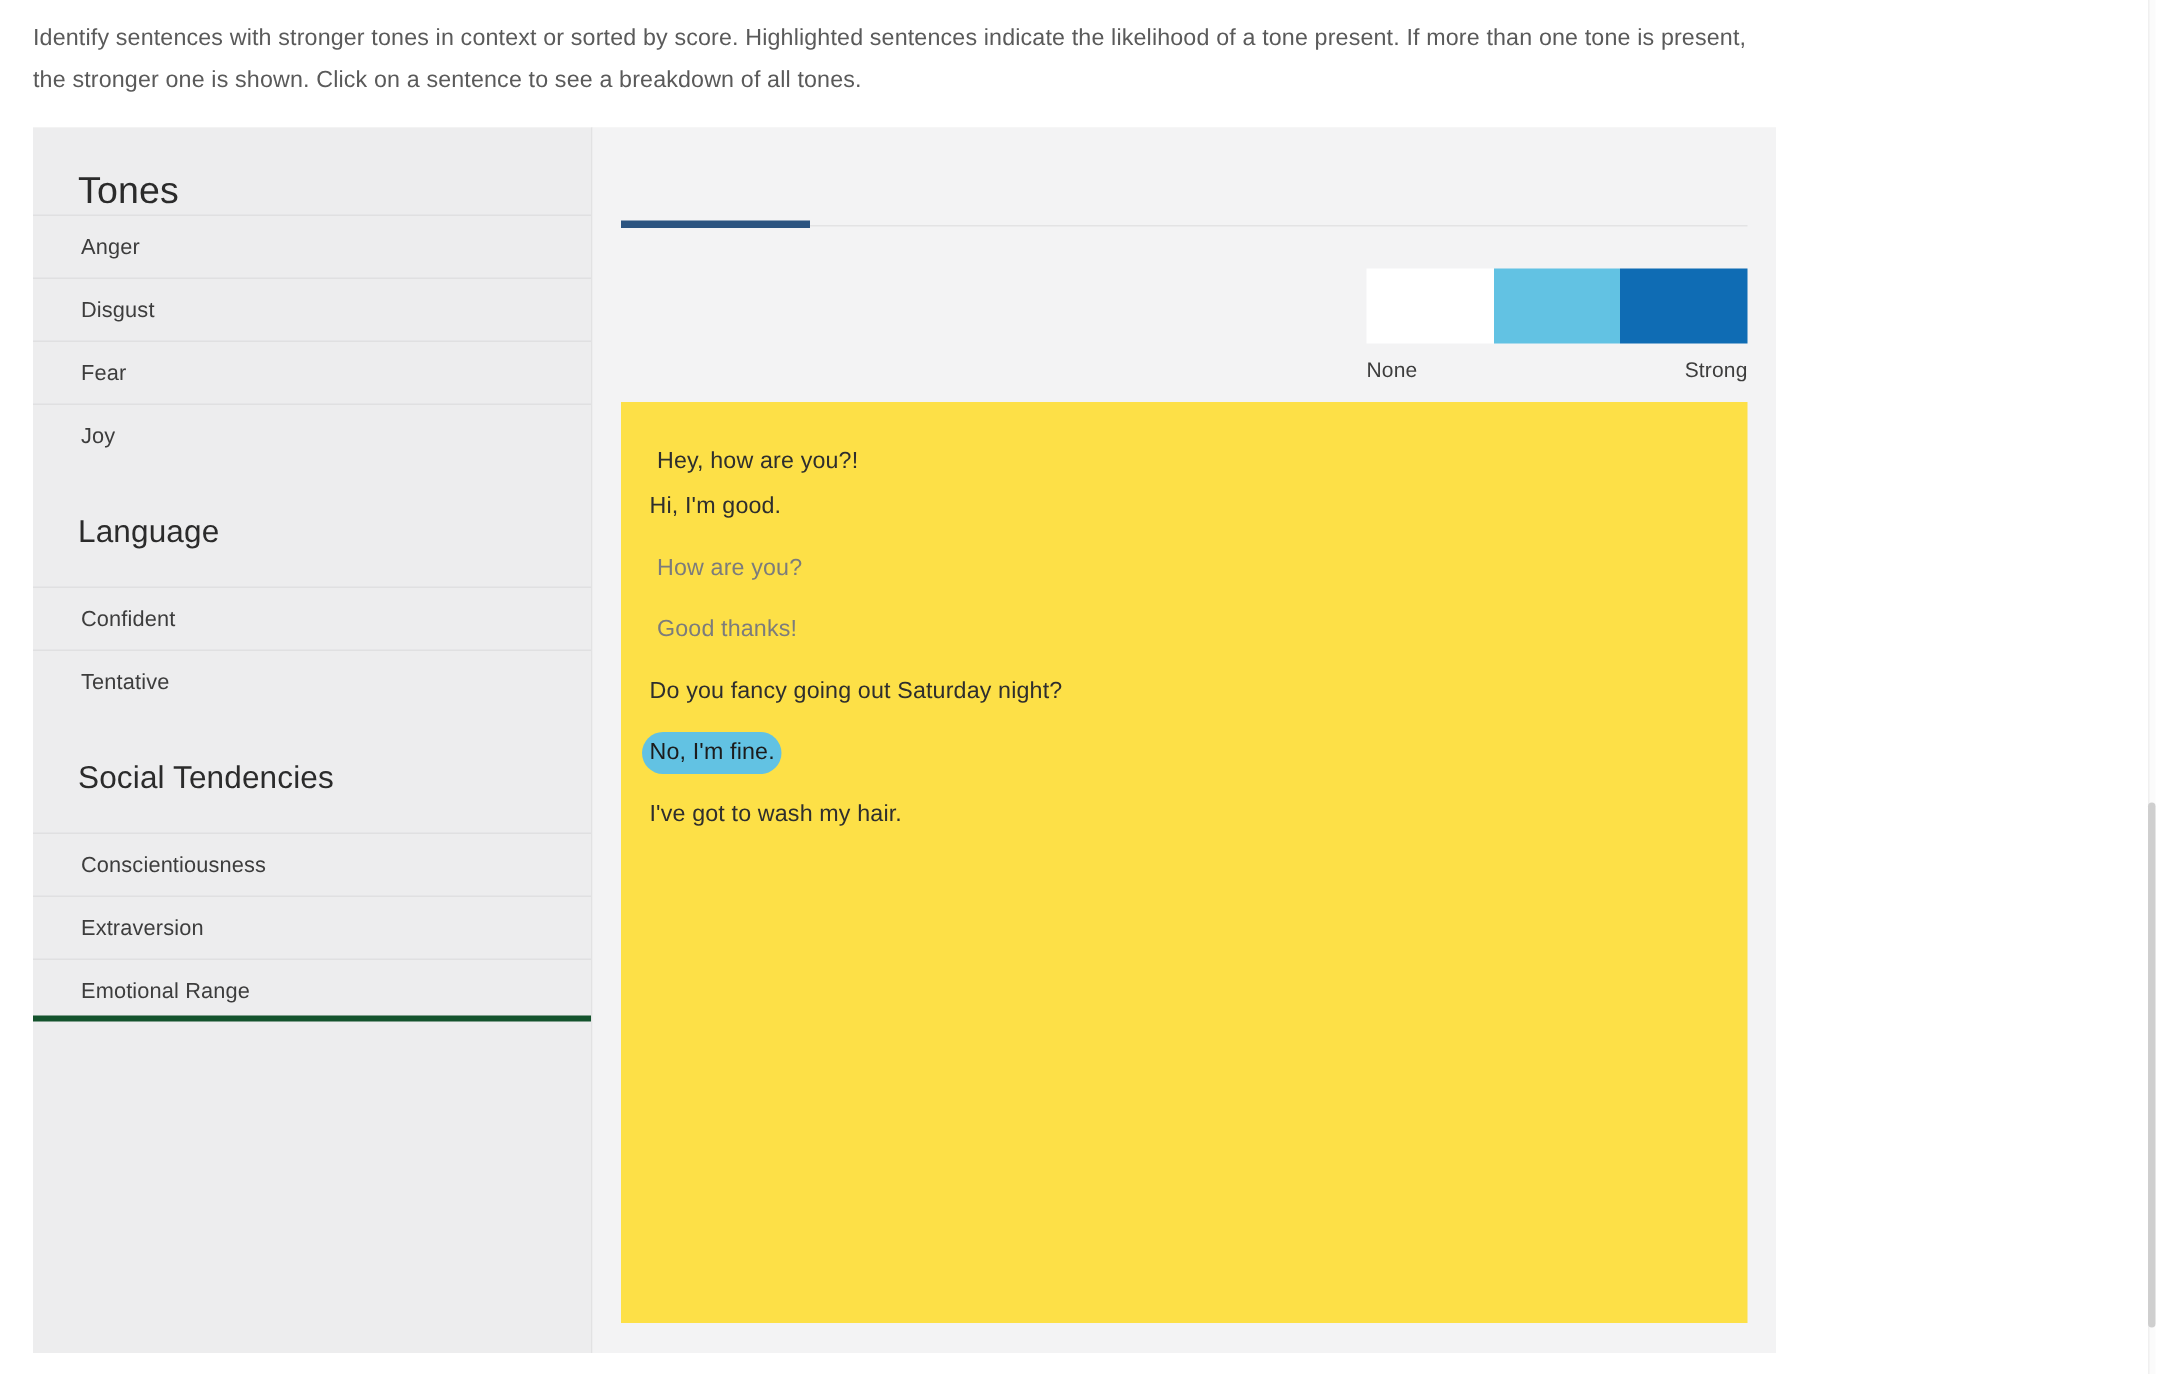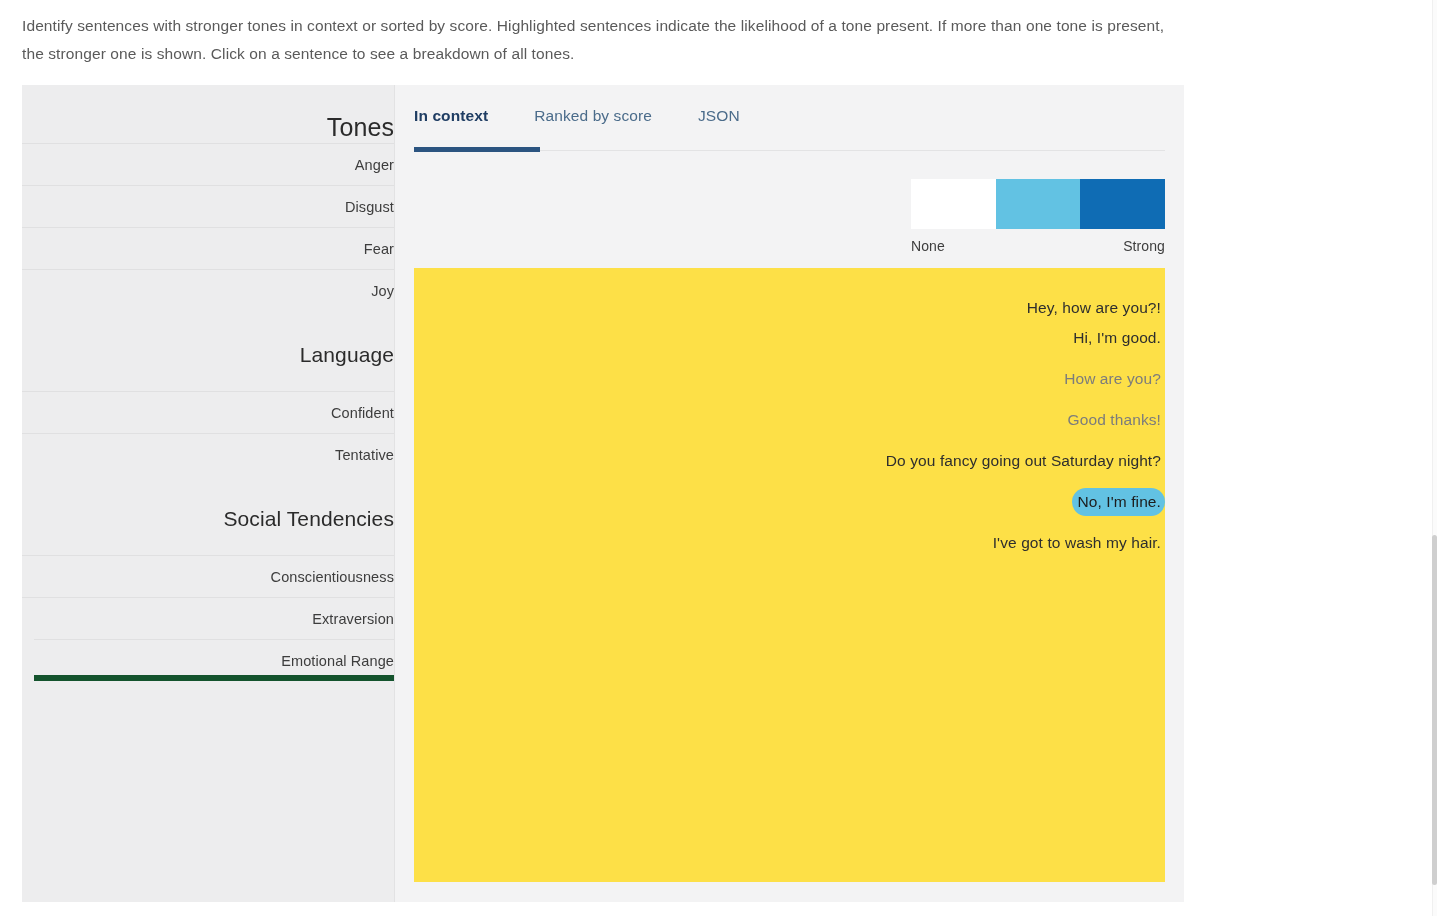--- a/index.html
+++ b/index.html
@@ -35,21 +35,20 @@
   
   .app-container {
     position: absolute;
     left: 22px;
     top: 85px;
     width: 1162px;
     height: 817px;
     background: #f3f3f4;
     display: flex;
     align-items: stretch;
-    text-align: right;
   }
 
   
   .sidebar {
     width: 373px;
     flex: 0 0 373px;
     background: #ededee;
     border-right: 1px solid #e2e2e3;
     overflow: hidden;
   }
@@ -78,21 +77,21 @@
     height: 42px;
     line-height: 42px;
     padding-left: 32px;
     font-size: 14.5px;
     color: #3d3d3d;
     border-top: 1px solid #e0e0e1;
     cursor: pointer;
     white-space: nowrap;
     letter-spacing: 0.1px;
   }
-  .sb-item:last-child { border-bottom: 6px solid #14532d; margin-left: 12px; }
+  .sb-item:last-child { border-bottom: 4px solid #14532d; }
 
   .sb-item.selected {
     background: #28495c;
     color: #ffffff;
     border-top-color: #28495c;
   }
 
   
   .main {
     flex: 1 1 auto;
@@ -244,27 +243,20 @@
       <div class="sb-item">Tentative</div>
 
       <div class="sb-group spaced">Social Tendencies</div>
       <div class="sb-item">Conscientiousness</div>
       <div class="sb-item">Extraversion</div>
       <div class="sb-item">Emotional Range</div>
     </aside>
 
     <section class="main">
 
-      <div class="tabbar">
-        <div class="tabs-row">
-          <div class="tab active">In context</div>
-          <div class="tab">Ranked by score</div>
-          <div class="tab">JSON</div>
-        </div>
-      </div>
       <div class="tab-rule"></div>
       <div class="tab-underline"></div>
 
       <div class="legend-wrap">
         <div class="legend-bar">
           <div class="legend-seg" style="background:#ffffff"></div>
           <div class="legend-seg" style="background:#62c2e3"></div>
           <div class="legend-seg" style="background:#0f6cb4"></div>
         </div>
         <div class="legend-labels">

